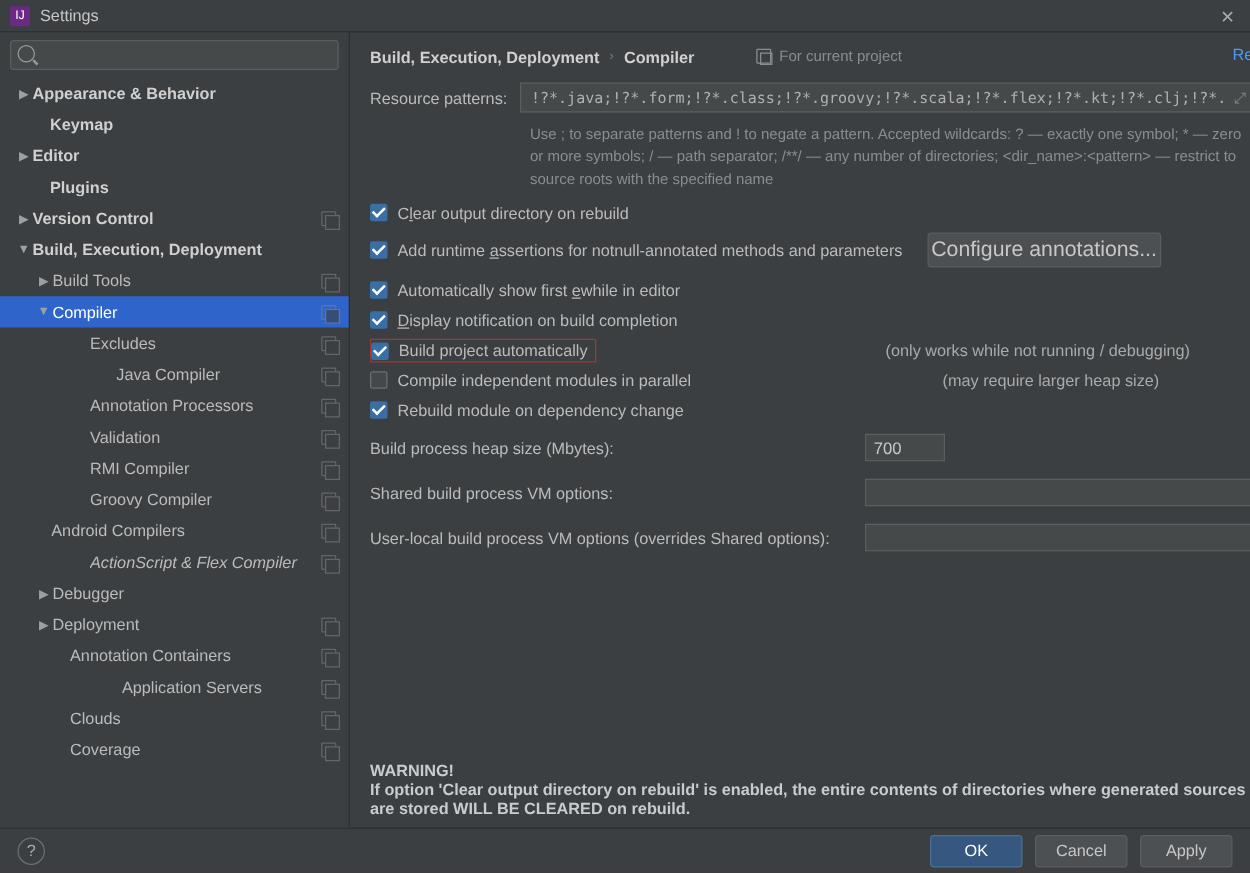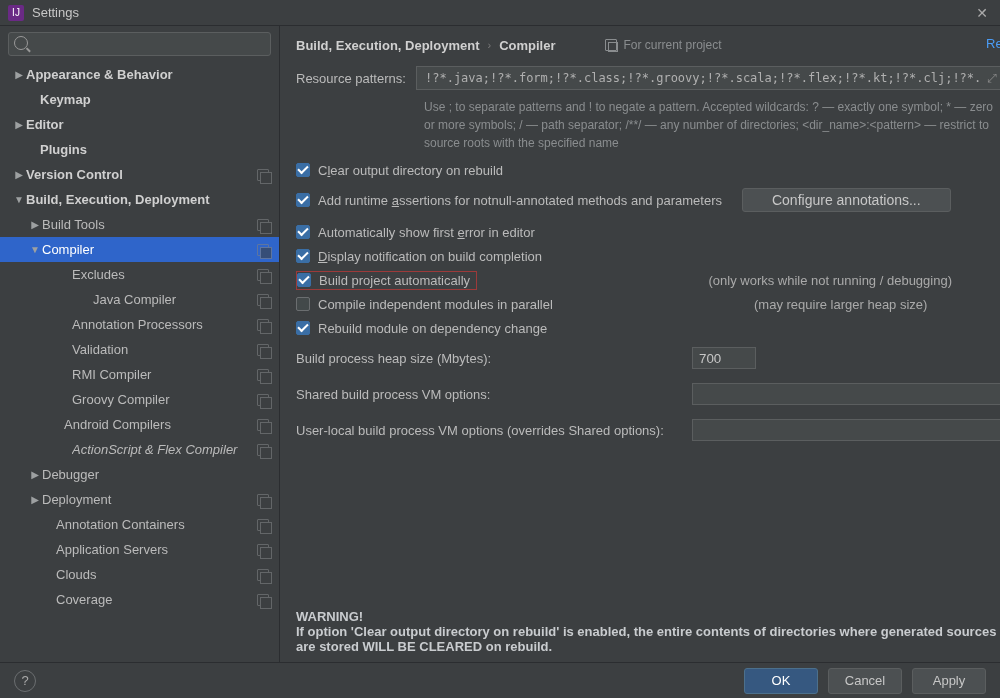--- a/index.html
+++ b/index.html
@@ -163,29 +163,29 @@
     border-left: 2px solid #fff; border-bottom: 2px solid #fff;
     transform: rotate(-45deg) translate(1px,-1px);
   }
   .check-label .u { text-decoration: underline; }
   .check-note { margin-left: auto; color: #aaa; padding-right: 52px; min-width: 250px; }
   .btn-inline {
     margin-left: 12px;
     background: #4c5052;
     border: 1px solid #5b5e5f;
     border-radius: 3px;
-    padding: 3px 29px;
+    padding: 3px 2px;
     color: #c7c7c7;
-    font-size: 14px;
+    font-size: 17px;
   }
   .btn-inline .u { text-decoration: underline; }
   .highlight-box {
     border: 1px solid #9c3a3a;
     padding: 1px 6px 1px 0;
-    display: inline-flex; align-items: center; gap: 8px;
+    display: inline-flex; align-items: flex-end; gap: 8px;
   }
   .num-input {
     width: 64px; height: 22px;
     background: #45494a; border: 1px solid #5b5e5f;
     color: #c7c7c7; padding: 2px 6px;
   }
   .wide-input {
     height: 22px;
     background: #45494a; border: 1px solid #5b5e5f;
     color: #c7c7c7; padding: 2px 6px;
@@ -307,21 +307,21 @@
         <div class="tree-row" style="padding-left: 58px;">
           <span class="arrow"></span>
           <span class="txt">RMI Compiler</span>
           <span class="copy-ic"></span>
         </div>
         <div class="tree-row" style="padding-left: 58px;">
           <span class="arrow"></span>
           <span class="txt">Groovy Compiler</span>
           <span class="copy-ic"></span>
         </div>
-        <div class="tree-row" style="padding-left: 50px; justify-content: space-between;">
+        <div class="tree-row" style="padding-left: 27px; justify-content: space-between;">
           <span class="arrow"></span>
           <span class="txt">Android Compilers</span>
           <span class="copy-ic"></span>
         </div>
         <div class="tree-row" style="padding-left: 58px; font-style: italic;">
           <span class="arrow"></span>
           <span class="txt">ActionScript &amp; Flex Compiler</span>
           <span class="copy-ic"></span>
         </div>
         <div class="tree-row" style="padding-left: 28px;">
@@ -331,21 +331,21 @@
         <div class="tree-row" style="padding-left: 28px;">
           <span class="arrow">▶</span>
           <span class="txt">Deployment</span>
           <span class="copy-ic"></span>
         </div>
         <div class="tree-row" style="padding-left: 42px;">
           <span class="arrow"></span>
           <span class="txt">Annotation Containers</span>
           <span class="copy-ic"></span>
         </div>
-        <div class="tree-row" style="padding-left: 42px;">
+        <div class="tree-row" style="padding-left: 42px; text-align: center;">
           <span class="arrow"></span>
           <span class="txt">Application Servers</span>
           <span class="copy-ic"></span>
         </div>
         <div class="tree-row" style="padding-left: 42px;">
           <span class="arrow"></span>
           <span class="txt">Clouds</span>
           <span class="copy-ic"></span>
         </div>
         <div class="tree-row" style="padding-left: 42px;">
@@ -390,21 +390,21 @@
           <span>Add runtime </span><span class="u">a</span><span>ssertions for notnull-annotated methods and parameters</span>
         </span>
         <button class="btn-inline">
           <span>Confi</span><span class="u">g</span><span>ure annotations...</span>
         </button>
       </div>
 
       <div class="check-row">
         <span class="check checked"></span>
         <span class="check-label">
-          <span>Automatically show first </span><span class="u">e</span><span>rror in editor</span>
+          <span>Automatically show first </span><span class="u">e</span><span>while in editor</span>
         </span>
       </div>
 
       <div class="check-row">
         <span class="check checked"></span>
         <span class="check-label">
           <span class="u">D</span><span>isplay notification on build completion</span>
         </span>
       </div>
 

